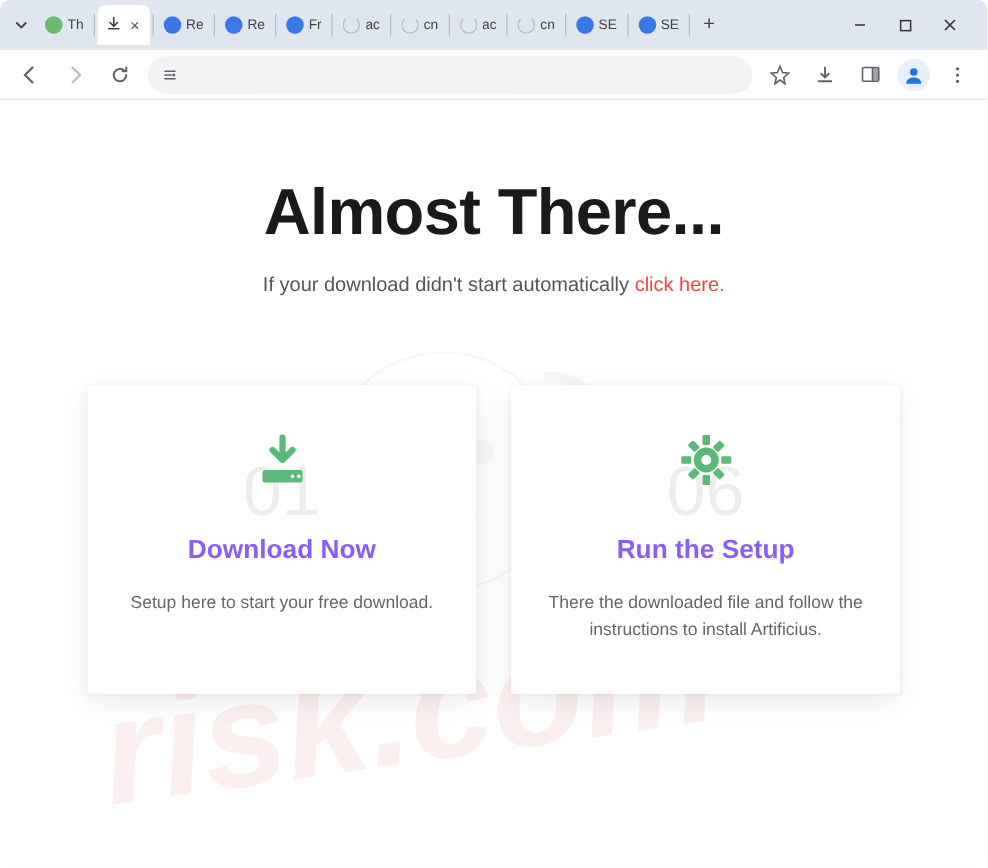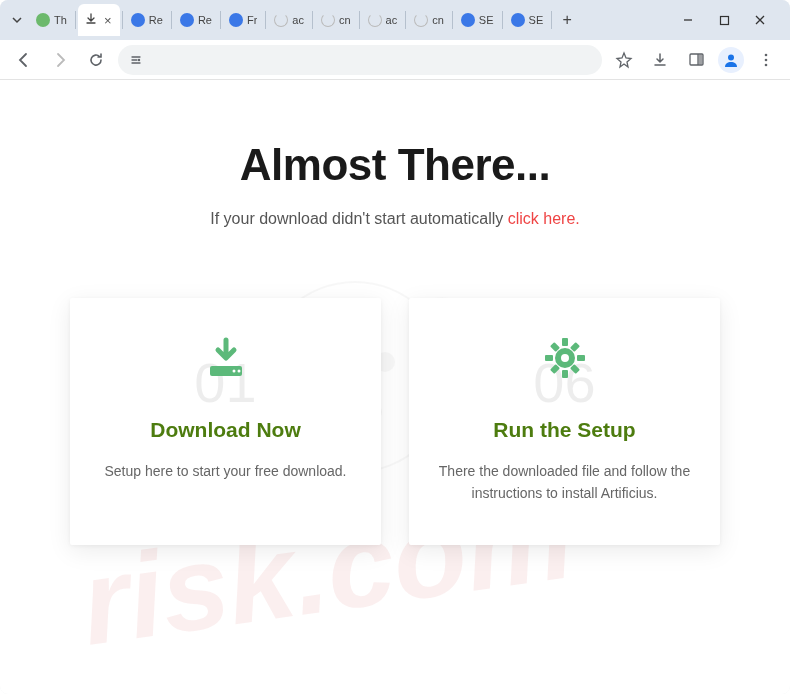--- a/index.html
+++ b/index.html
@@ -33,29 +33,29 @@
     .action-btn { width: 28px; height: 28px; display: flex; align-items: center; justify-content: center; color: #5f6368; cursor: pointer; border-radius: 50%; }
     .avatar { width: 26px; height: 26px; border-radius: 50%; background: #e8f0fe; display: flex; align-items: center; justify-content: center; color: #1a73e8; }
     
     .content { flex: 1; background: #fff; position: relative; overflow: hidden; }
     
     .watermark { position: absolute; top: 50%; left: 50%; transform: translate(-50%, -50%); pointer-events: none; opacity: 0.06; }
     .watermark svg { display: block; }
     .wm-text { position: absolute; font-size: 120px; font-weight: 900; font-style: italic; color: rgba(200,50,50,0.08); white-space: nowrap; transform: rotate(-8deg); pointer-events: none; }
     
     .page { position: relative; padding: 60px 50px 0; text-align: center; }
-    .page-title { font-size: 44px; font-weight: 900; color: #1a1a1a; margin-bottom: 20px; letter-spacing: -0.5px; }
+    .page-title { font-size: 52px; font-weight: 900; color: #1a1a1a; margin-bottom: 20px; letter-spacing: -0.5px; }
     .page-sub { font-size: 16px; color: #555; margin-bottom: 70px; }
     .page-sub a { color: #ef4444; text-decoration: none; }
     
     .cards { display: flex; gap: 28px; justify-content: center; padding: 0 20px; }
     .card { background: #fff; width: 320px; padding: 36px 26px 40px; box-shadow: 0 6px 24px rgba(0,0,0,0.08), 0 1px 4px rgba(0,0,0,0.05); border-radius: 2px; position: relative; }
     .card-num { position: absolute; top: 52px; left: 50%; transform: translateX(-50%); font-size: 56px; font-weight: 400; color: rgba(0,0,0,0.07); z-index: 0; }
     .card-icon { width: 48px; height: 48px; margin: 0 auto 36px; position: relative; z-index: 1; color: #5cb97a; }
-    .card-title { font-size: 21px; font-weight: 700; color: #4d7c0f; margin-bottom: 18px; position: relative; z-index: 1; }
+    .card-title { font-size: 21px; font-weight: 700; color: #8b5cf6; margin-bottom: 18px; position: relative; z-index: 1; }
     .card-desc { font-size: 14px; color: #666; line-height: 1.6; position: relative; z-index: 1; }
   </style>
 </head>
 <body>
 
 <div class="window">
 
   <div class="titlebar">
     <div class="tab-down">
       <svg width="12" height="12" viewBox="0 0 12 12">

